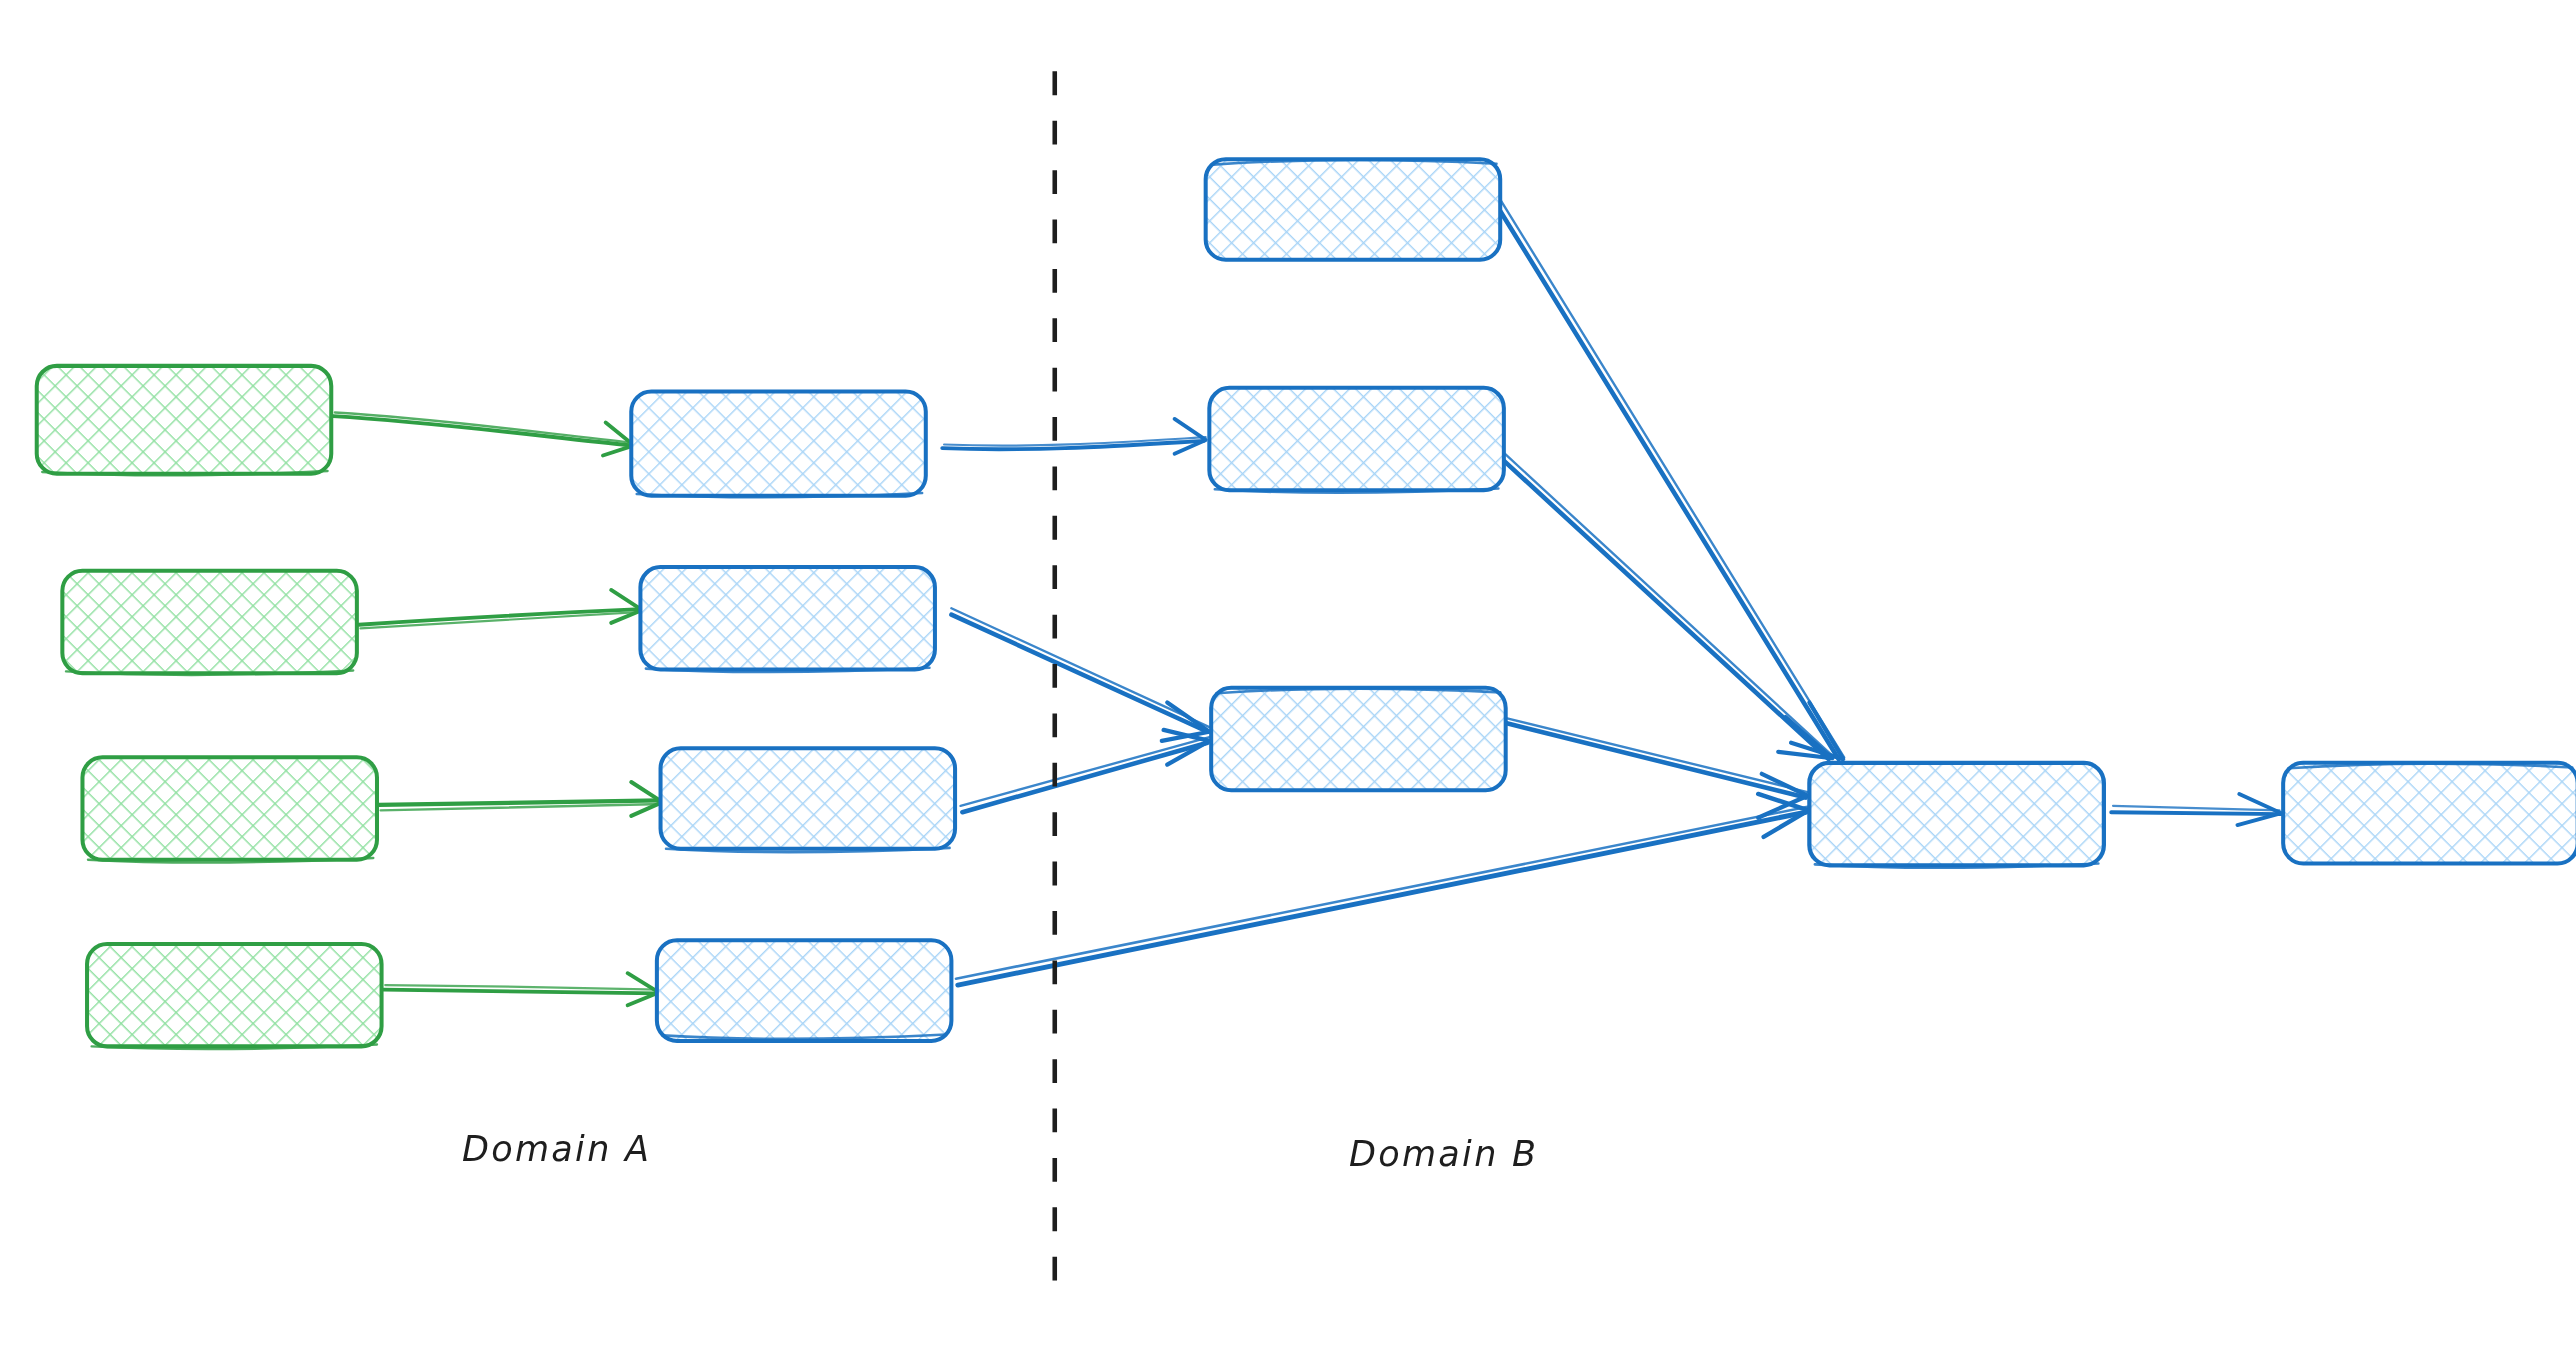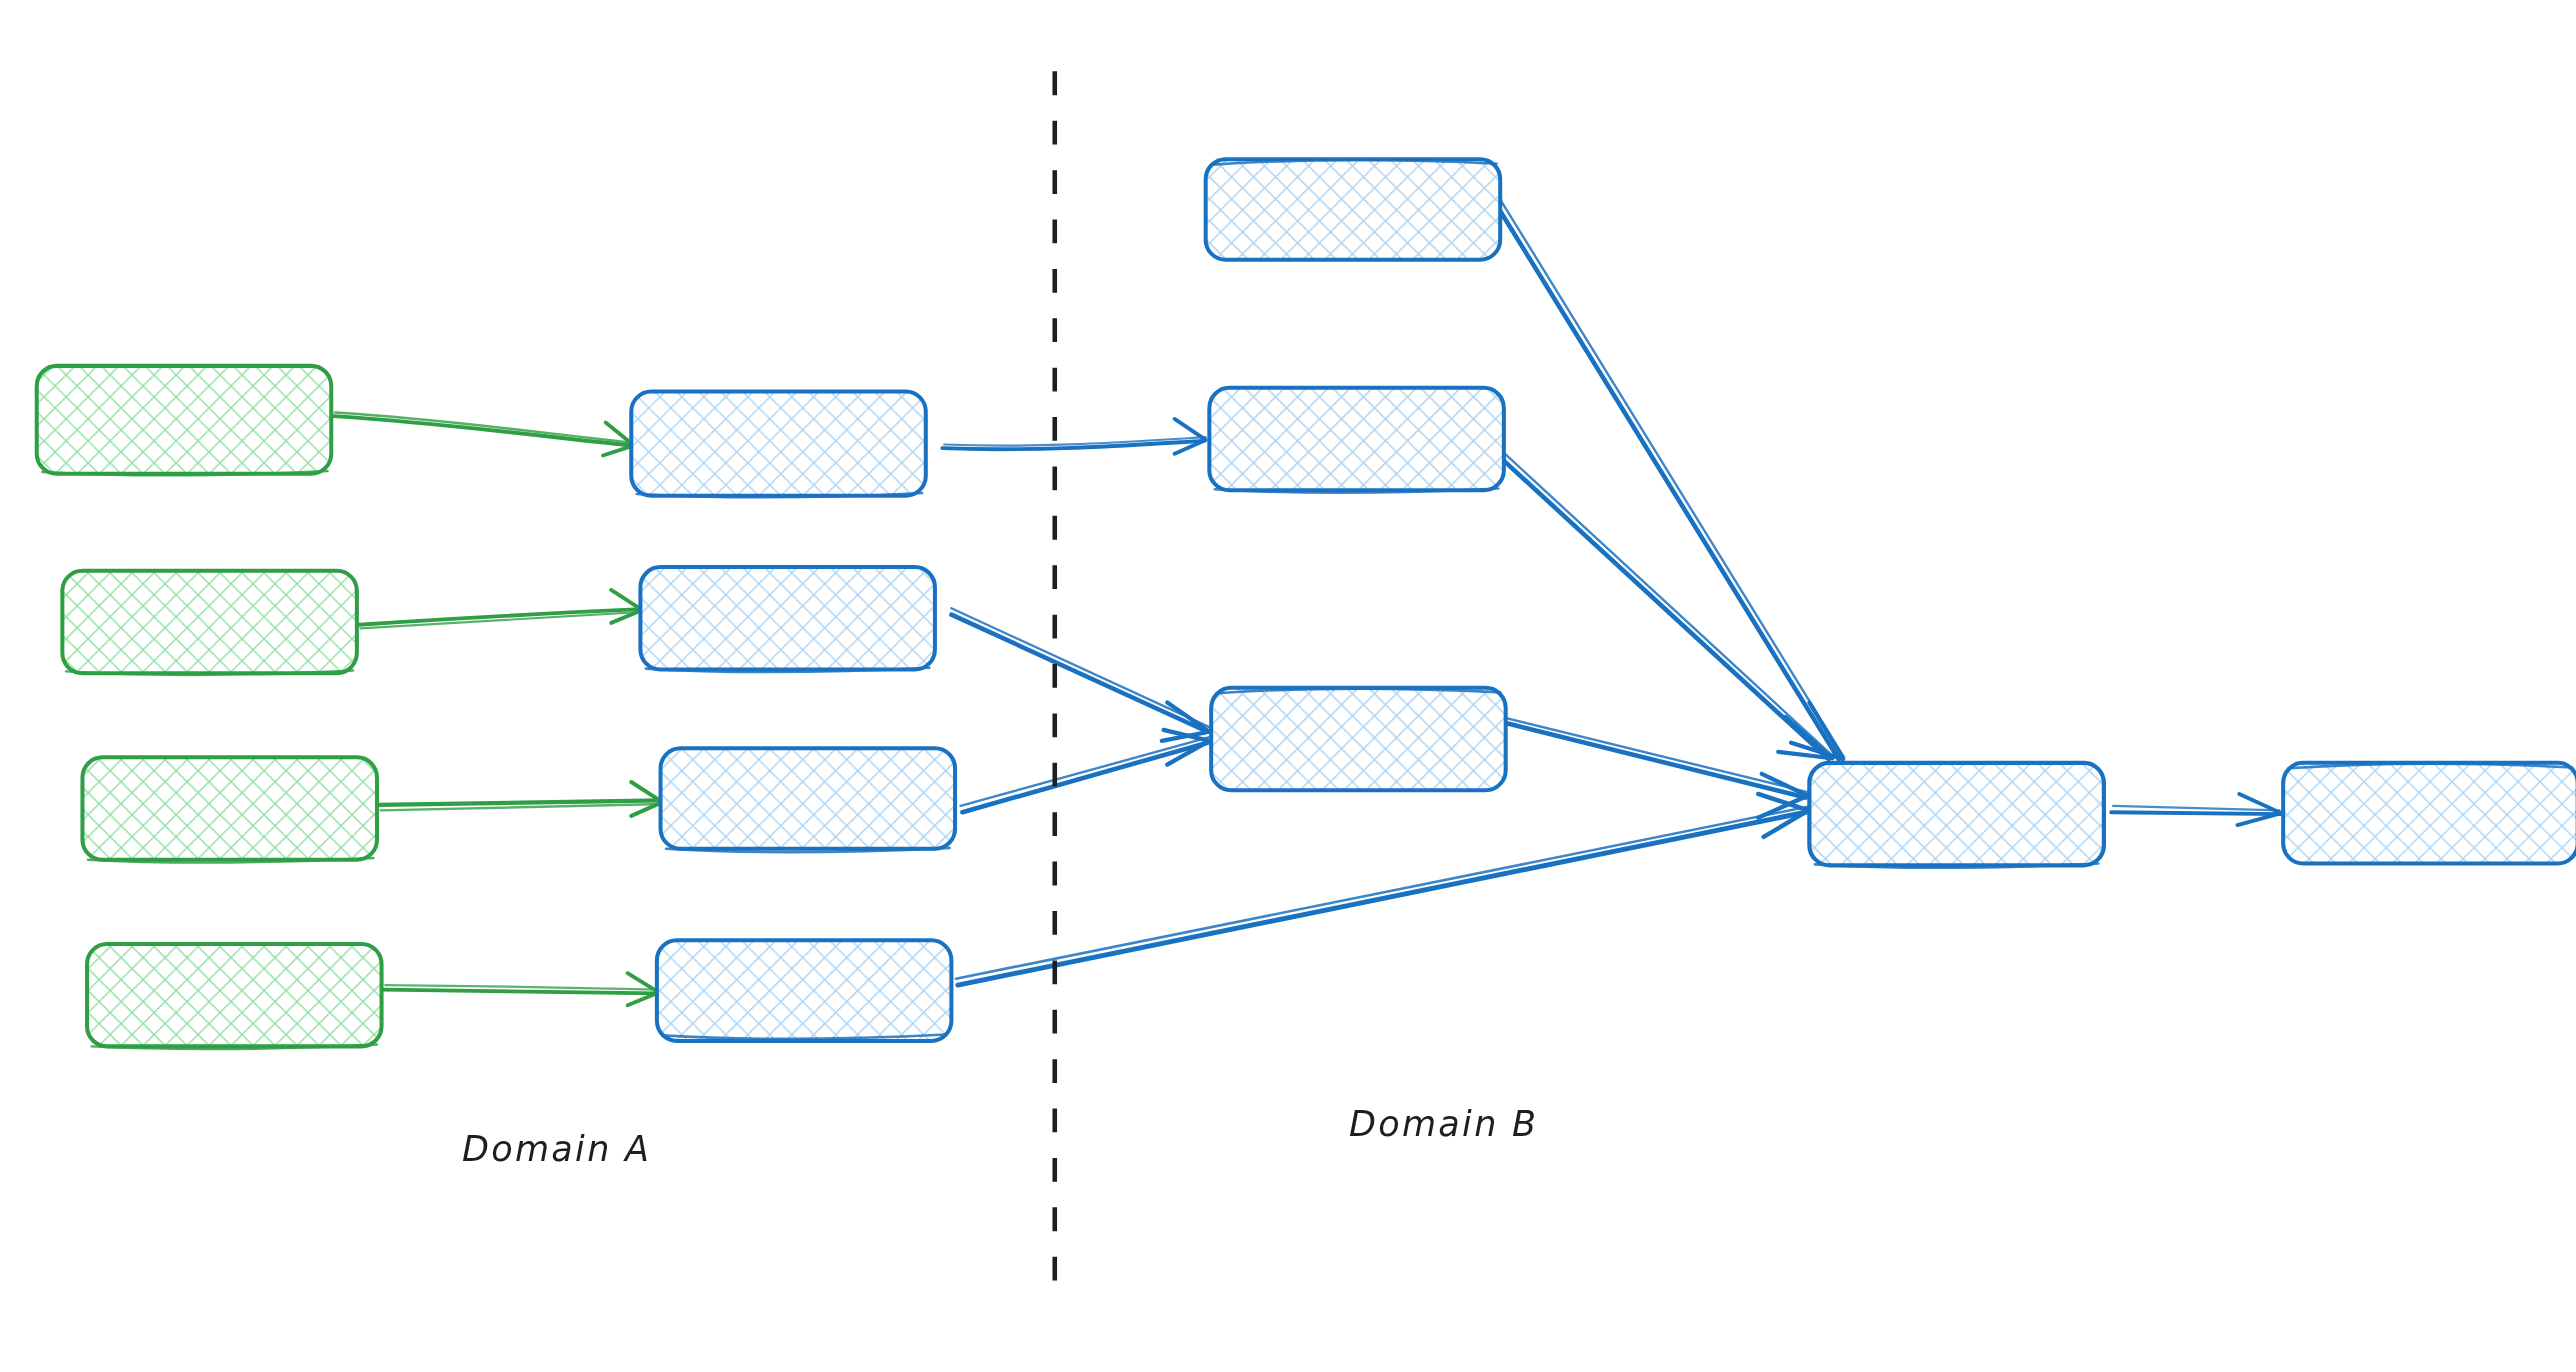--- a/index.html
+++ b/index.html
@@ -30,21 +30,21 @@
     font-family: "DejaVu Sans", sans-serif;
     font-size: 35px;
     font-style: italic;
     letter-spacing: 2.3px;
     color: #1e1e1e;
     white-space: nowrap;
     user-select: none;
     text-align: right;
   }
   #domain-a-label { left: 462px; top: 1129px; }
-  #domain-b-label { left: 1349px; top: 1104px; }
+  #domain-b-label { left: 1349px; top: 1134px; }
 </style>
 </head>
 <body>
 
 <div id="canvas-root">
 
   <svg id="diagram-svg" viewBox="0 0 2816 1500" xmlns="http://www.w3.org/2000/svg">
     <defs>
 
       <pattern id="hatch-green" width="17" height="17" patternUnits="userSpaceOnUse" patternTransform="rotate(45)">

